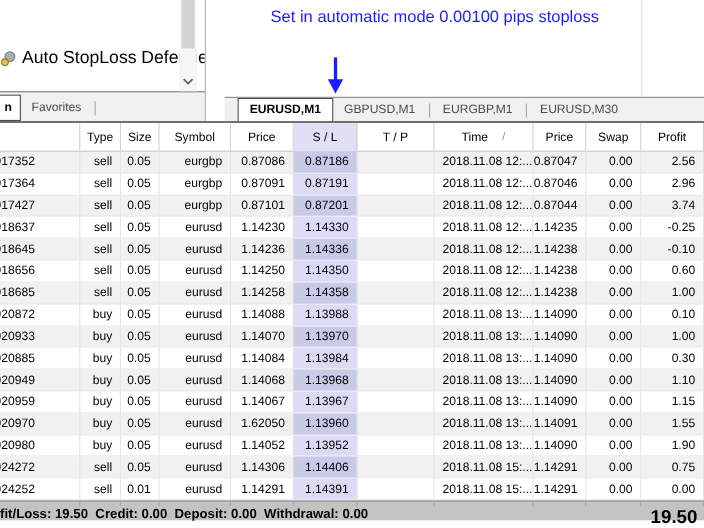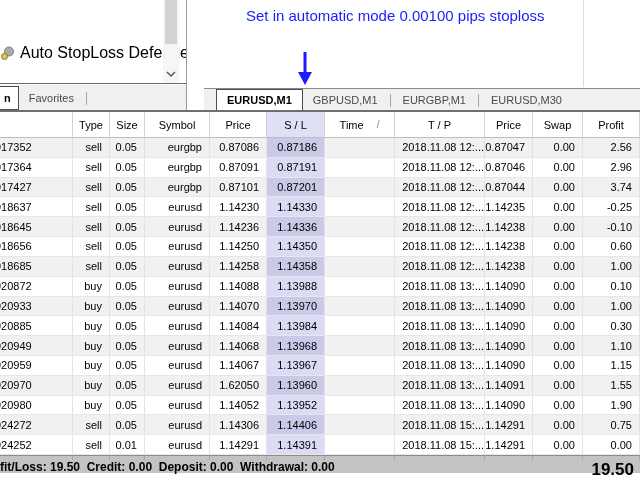--- a/index.html
+++ b/index.html
@@ -156,26 +156,26 @@
       <div class="hcell">
           <span>Symbol</span>
         </div>
       <div class="hcell">
           <span>Price</span>
         </div>
       <div class="hcell hsl">
           <span>S / L</span>
         </div>
       <div class="hcell">
+          <span>T / P</span>
+        </div>
+      <div class="hcell">
         <span>Time</span>
         <span class="sort">/</span>
       </div>
-      <div class="hcell">
-          <span>T / P</span>
-        </div>
       <div class="hcell">
           <span>Price</span>
         </div>
       <div class="hcell">
           <span>Swap</span>
         </div>
       <div class="hcell">
           <span>Profit</span>
         </div>
     </div>

